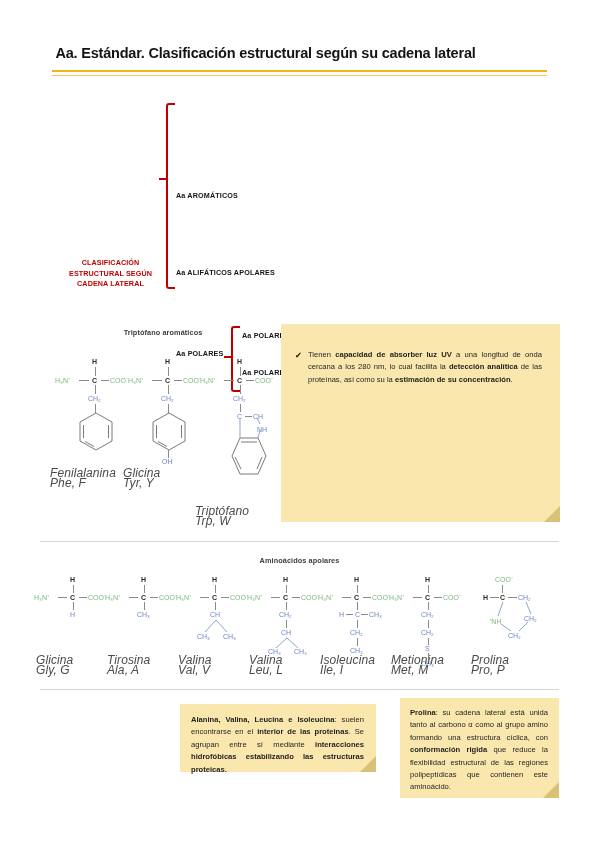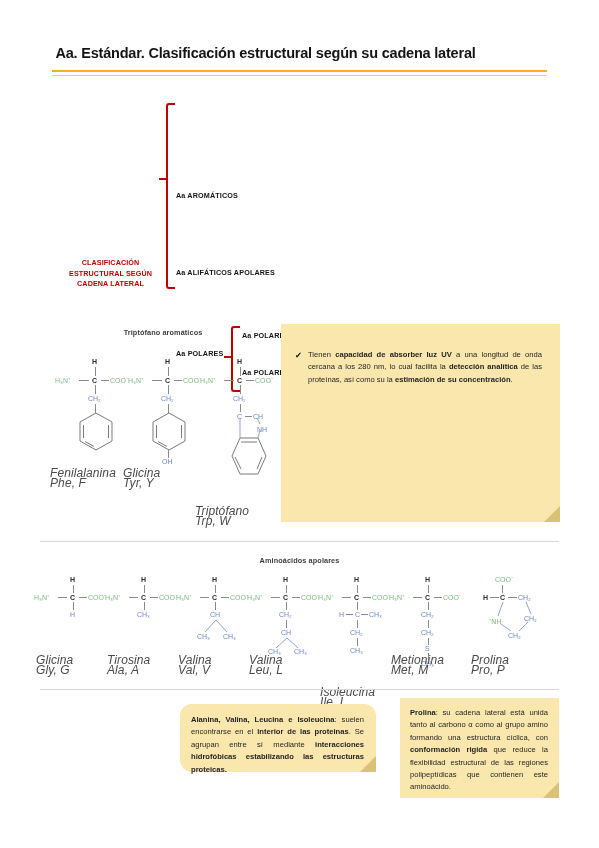--- a/index.html
+++ b/index.html
@@ -331,21 +331,21 @@
       <div class="bond bondv" style="left:317px;top:50px;height:8px;"></div>
       <div class="atom blue" style="left:299px;top:59px;">H</div>
       <div class="bond bondh" style="left:306px;top:62px;width:7px;"></div>
       <div class="atom blue" style="left:315px;top:59px;">C</div>
       <div class="bond bondh" style="left:321px;top:62px;width:7px;"></div>
       <div class="atom blue" style="left:329px;top:59px;">CH₃</div>
       <div class="bond bondv" style="left:317px;top:68px;height:8px;"></div>
       <div class="atom blue" style="left:310px;top:77px;">CH₂</div>
       <div class="bond bondv" style="left:317px;top:86px;height:8px;"></div>
       <div class="atom blue" style="left:310px;top:95px;">CH₃</div>
-      <div class="aa-name" style="left:280px;top:103px;width:76px;margin-top:32px;">
+      <div class="aa-name" style="left:280px;top:103px;width:76px;">
         <div>Isoleucina</div>
         <div>Ile,  I</div>
       </div>
     </div>
 
     <div>
       <div class="atom dark" style="left:385px;top:24px;">H</div>
       <div class="bond bondv" style="left:388px;top:33px;height:8px;"></div>
       <div class="atom green" style="left:349px;top:42px;">H₃N⁺</div>
       <div class="bond bondh" style="left:373px;top:45px;width:9px;"></div>
@@ -385,21 +385,21 @@
       <div class="atom blue" style="left:468px;top:80px;">CH₂</div>
       <div class="aa-name" style="left:431px;top:103px;width:76px;">
         <div>Prolina</div>
         <div>Pro,  P</div>
       </div>
     </div>
   </div>
 
   <div class="divider" style="left:40px;top:689px;width:519px;"></div>
 
-  <div class="callout" style="left:180px;top:704px;width:196px;height:68px;padding:10px 12px 8px 11px;border-radius:12px;">
+  <div class="callout" style="left:180px;top:704px;width:196px;height:68px;padding:10px 12px 8px 11px;">
     <span><b>Alanina, Valina, Leucina e Isoleucina</b>: suelen encontrarse en el <b>interior de las proteinas</b>. Se agrupan entre sí mediante <b>interacciones hidrofóbicas estabilizando las estructuras proteicas.</b></span>
     <div class="fold"></div>
   </div>
 
   <div class="callout" style="left:400px;top:698px;width:159px;height:100px;padding:9px 11px 8px 10px;">
     <span><b>Prolina</b>: su cadena lateral está unida tanto al carbono α como al grupo amino formando una estructura cíclica, con <b>conformación rigida</b> que reduce la flexibilidad estructural de las regiones polipeptídicas que contienen este aminoácido.</span>
     <div class="fold"></div>
   </div>
 
 </div>

